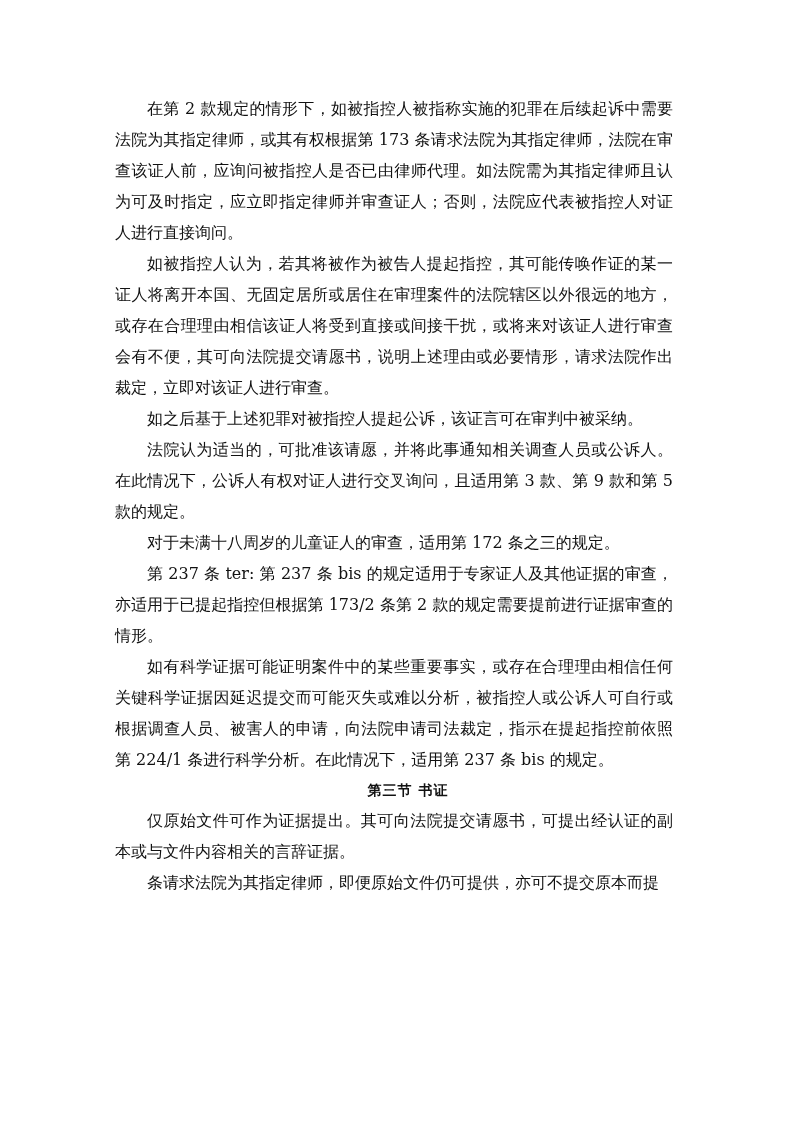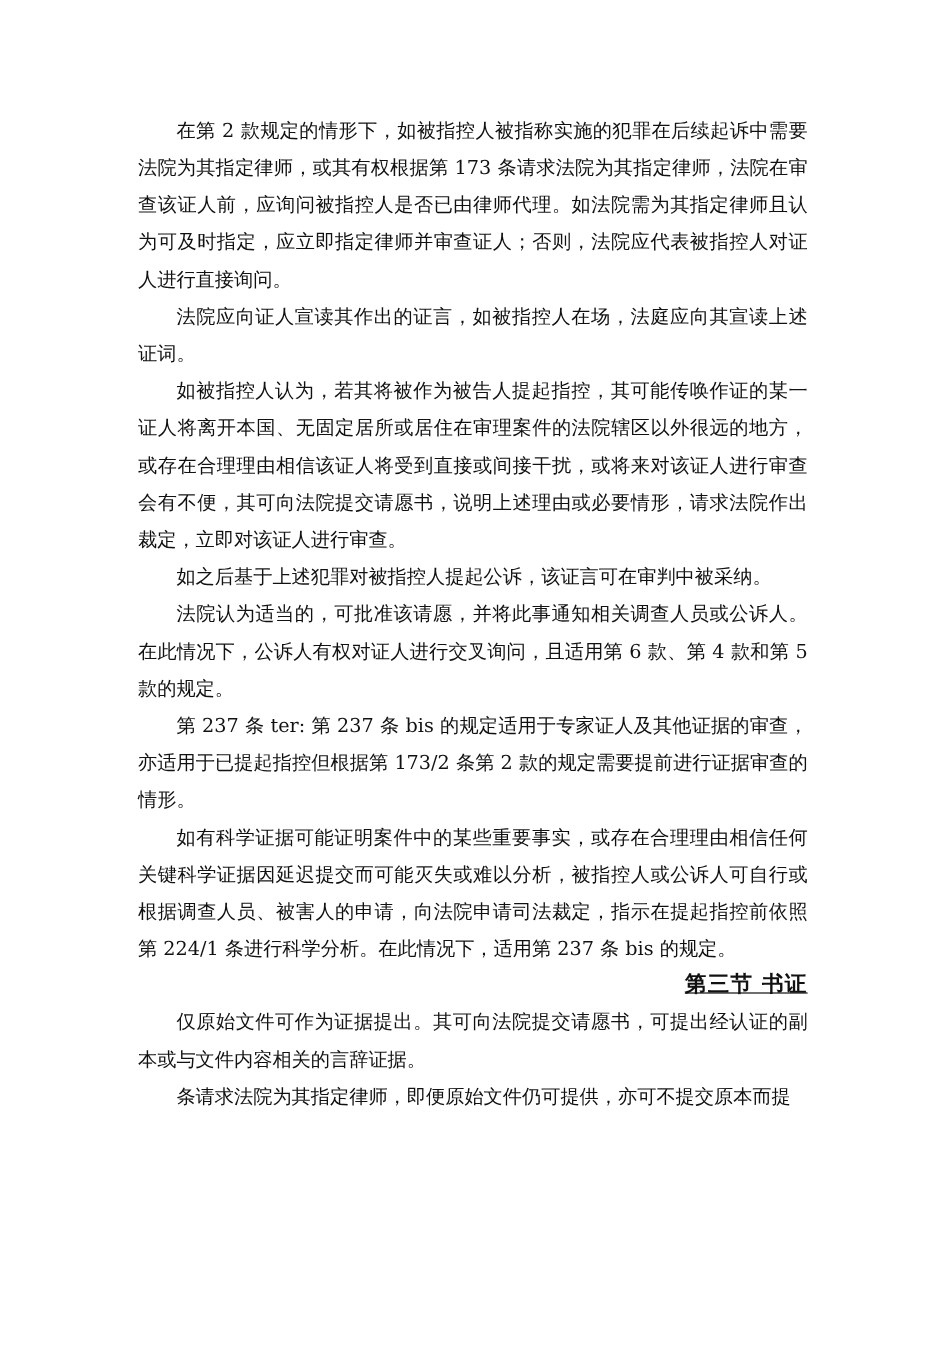--- a/index.html
+++ b/index.html
@@ -25,48 +25,47 @@
     line-height: 31px;
     text-align: justify;
   }
   .content p {
     margin: 0;
     text-indent: 2em;
   }
   .section-heading {
     margin: 14px 0 24px 0;
     text-indent: 0;
-    text-align: right;
-    font-size: 18px;
+    text-align: center;
+    font-size: 14px;
     font-weight: bold;
     line-height: 30px;
     letter-spacing: 1px;
-    text-decoration: underline;
   }
   .page-number {
     position: absolute;
     top: 1036px;
     left: 0;
     width: 100%;
     text-align: center;
     font-size: 13px;
     color: #222222;
     font-family: "DejaVu Sans", "Liberation Sans", sans-serif;
   }
 </style>
 </head>
 <body>
 
 <div class="page">
   <div class="content">
     <p>在第 2 款规定的情形下，如被指控人被指称实施的犯罪在后续起诉中需要法院为其指定律师，或其有权根据第 173 条请求法院为其指定律师，法院在审查该证人前，应询问被指控人是否已由律师代理。如法院需为其指定律师且认为可及时指定，应立即指定律师并审查证人；否则，法院应代表被指控人对证人进行直接询问。</p>
-    <p>法院应向证人宣读其作出的证言，如被指控人在场，法庭应向其宣读上述证词。</p>
     <p>如被指控人认为，若其将被作为被告人提起指控，其可能传唤作证的某一证人将离开本国、无固定居所或居住在审理案件的法院辖区以外很远的地方，或存在合理理由相信该证人将受到直接或间接干扰，或将来对该证人进行审查会有不便，其可向法院提交请愿书，说明上述理由或必要情形，请求法院作出裁定，立即对该证人进行审查。</p>
     <p>如之后基于上述犯罪对被指控人提起公诉，该证言可在审判中被采纳。</p>
-    <p>法院认为适当的，可批准该请愿，并将此事通知相关调查人员或公诉人。在此情况下，公诉人有权对证人进行交叉询问，且适用第 6 款、第 4 款和第 5 款的规定。</p>
+    <p>法院认为适当的，可批准该请愿，并将此事通知相关调查人员或公诉人。在此情况下，公诉人有权对证人进行交叉询问，且适用第 3 款、第 9 款和第 5 款的规定。</p>
+    <p>对于未满十八周岁的儿童证人的审查，适用第 172 条之三的规定。</p>
     <p>第 237 条 ter: 第 237 条 bis 的规定适用于专家证人及其他证据的审查，亦适用于已提起指控但根据第 173/2 条第 2 款的规定需要提前进行证据审查的情形。</p>
     <p>如有科学证据可能证明案件中的某些重要事实，或存在合理理由相信任何关键科学证据因延迟提交而可能灭失或难以分析，被指控人或公诉人可自行或根据调查人员、被害人的申请，向法院申请司法裁定，指示在提起指控前依照第 224/1 条进行科学分析。在此情况下，适用第 237 条 bis 的规定。</p>
     <p class="section-heading">第三节 书证</p>
     <p>仅原始文件可作为证据提出。其可向法院提交请愿书，可提出经认证的副本或与文件内容相关的言辞证据。</p>
     <p>条请求法院为其指定律师，即便原始文件仍可提供，亦可不提交原本而提</p>
   </div>
   <div class="page-number">68</div>
 </div>
 
 </body></html>

